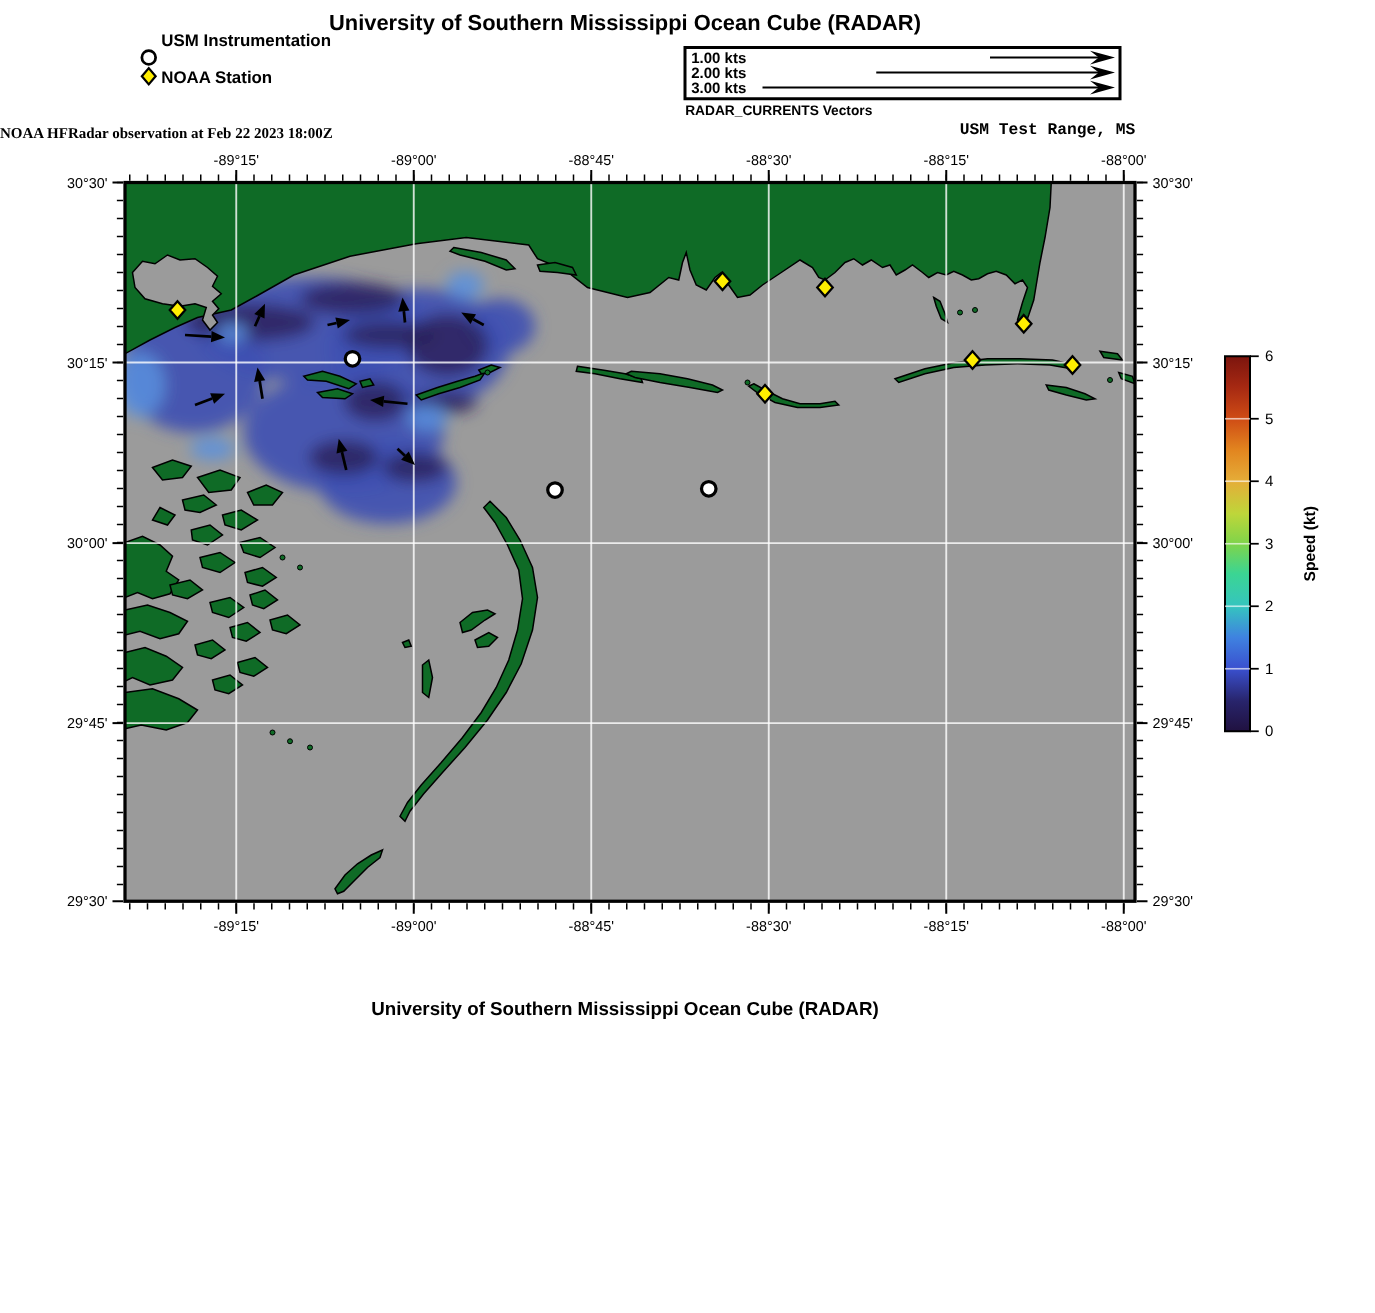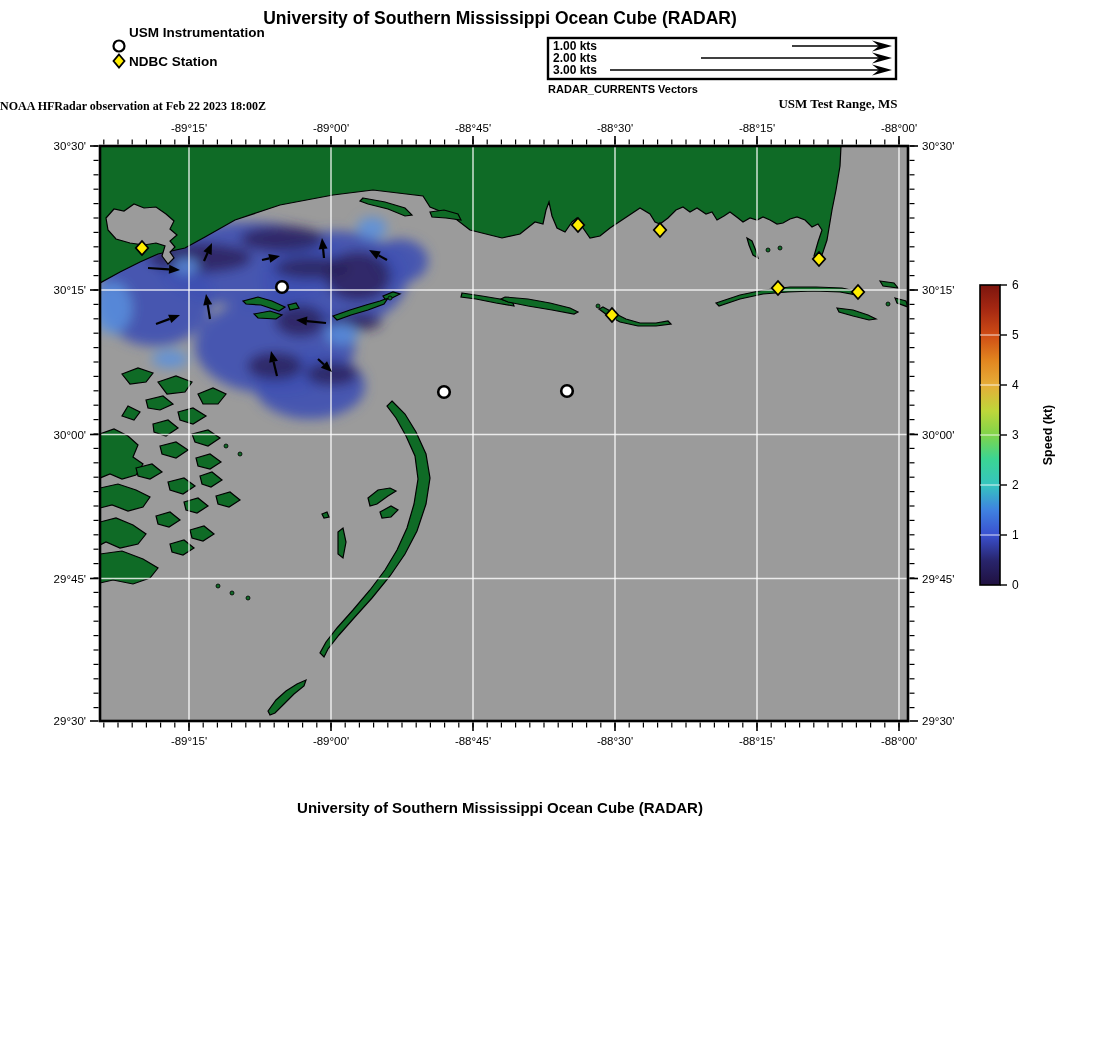--- a/index.html
+++ b/index.html
@@ -1,33 +1,33 @@
 <!DOCTYPE html>
 <html><head>
 <meta charset="utf-8">
 <style>
   html,body{margin:0;padding:0;background:#ffffff;}
   body{width:1100px;height:1050px;position:relative;font-family:"Liberation Sans",sans-serif;overflow:hidden;}
   .abs{position:absolute;}
   #title-top{left:0;top:8px;width:1000px;text-align:center;font-size:17.5px;font-weight:bold;color:#000;}
   #title-bottom{left:0;top:799px;width:1000px;text-align:center;font-size:15px;font-weight:bold;color:#000;}
   #obs-title{left:0;top:99px;width:1000px;text-align:left;font-family:"Liberation Serif",serif;font-size:12px;font-weight:bold;}
-  #test-range{left:738px;top:96px;width:200px;text-align:center;font-family:Liberation Serif, serif;font-size:13px;font-weight:bold;}
+  #test-range{left:738px;top:96px;width:200px;text-align:center;font-family:Liberation Mono, monospace;font-size:13px;font-weight:bold;}
   #vec-caption{left:548px;top:83px;width:150px;text-align:center;font-size:11px;font-weight:bold;}
   .legend-label{font-size:13.5px;font-weight:bold;white-space:nowrap;}
   #legend-usm-label{left:129px;top:25px;}
   #legend-ndbc-label{left:129px;top:54px;}
   svg text{font-family:"Liberation Sans",sans-serif;}
 </style>
 </head>
 <body>
 
 <div class="abs" id="title-top">University of Southern Mississippi Ocean Cube (RADAR)</div>
 <div class="abs legend-label" id="legend-usm-label">USM Instrumentation</div>
-<div class="abs legend-label" id="legend-ndbc-label">NDBC Station</div>
+<div class="abs legend-label" id="legend-ndbc-label">NOAA Station</div>
 <div class="abs" id="vec-caption">RADAR_CURRENTS Vectors</div>
 <div class="abs" id="obs-title">NOAA HFRadar observation at Feb 22 2023 18:00Z</div>
 <div class="abs" id="test-range">USM Test Range, MS</div>
 <div class="abs" id="title-bottom">University of Southern Mississippi Ocean Cube (RADAR)</div>
 
 <svg class="abs" style="left:108px;top:36px;" width="24" height="36">
   <circle cx="11" cy="10" r="5.5" fill="#ffffff" stroke="#000" stroke-width="2.2"></circle>
   <path d="M11,18.5 L16.5,25 L11,31.5 L5.5,25 Z" fill="#ffee00" stroke="#000" stroke-width="1.8"></path>
 </svg>
 

